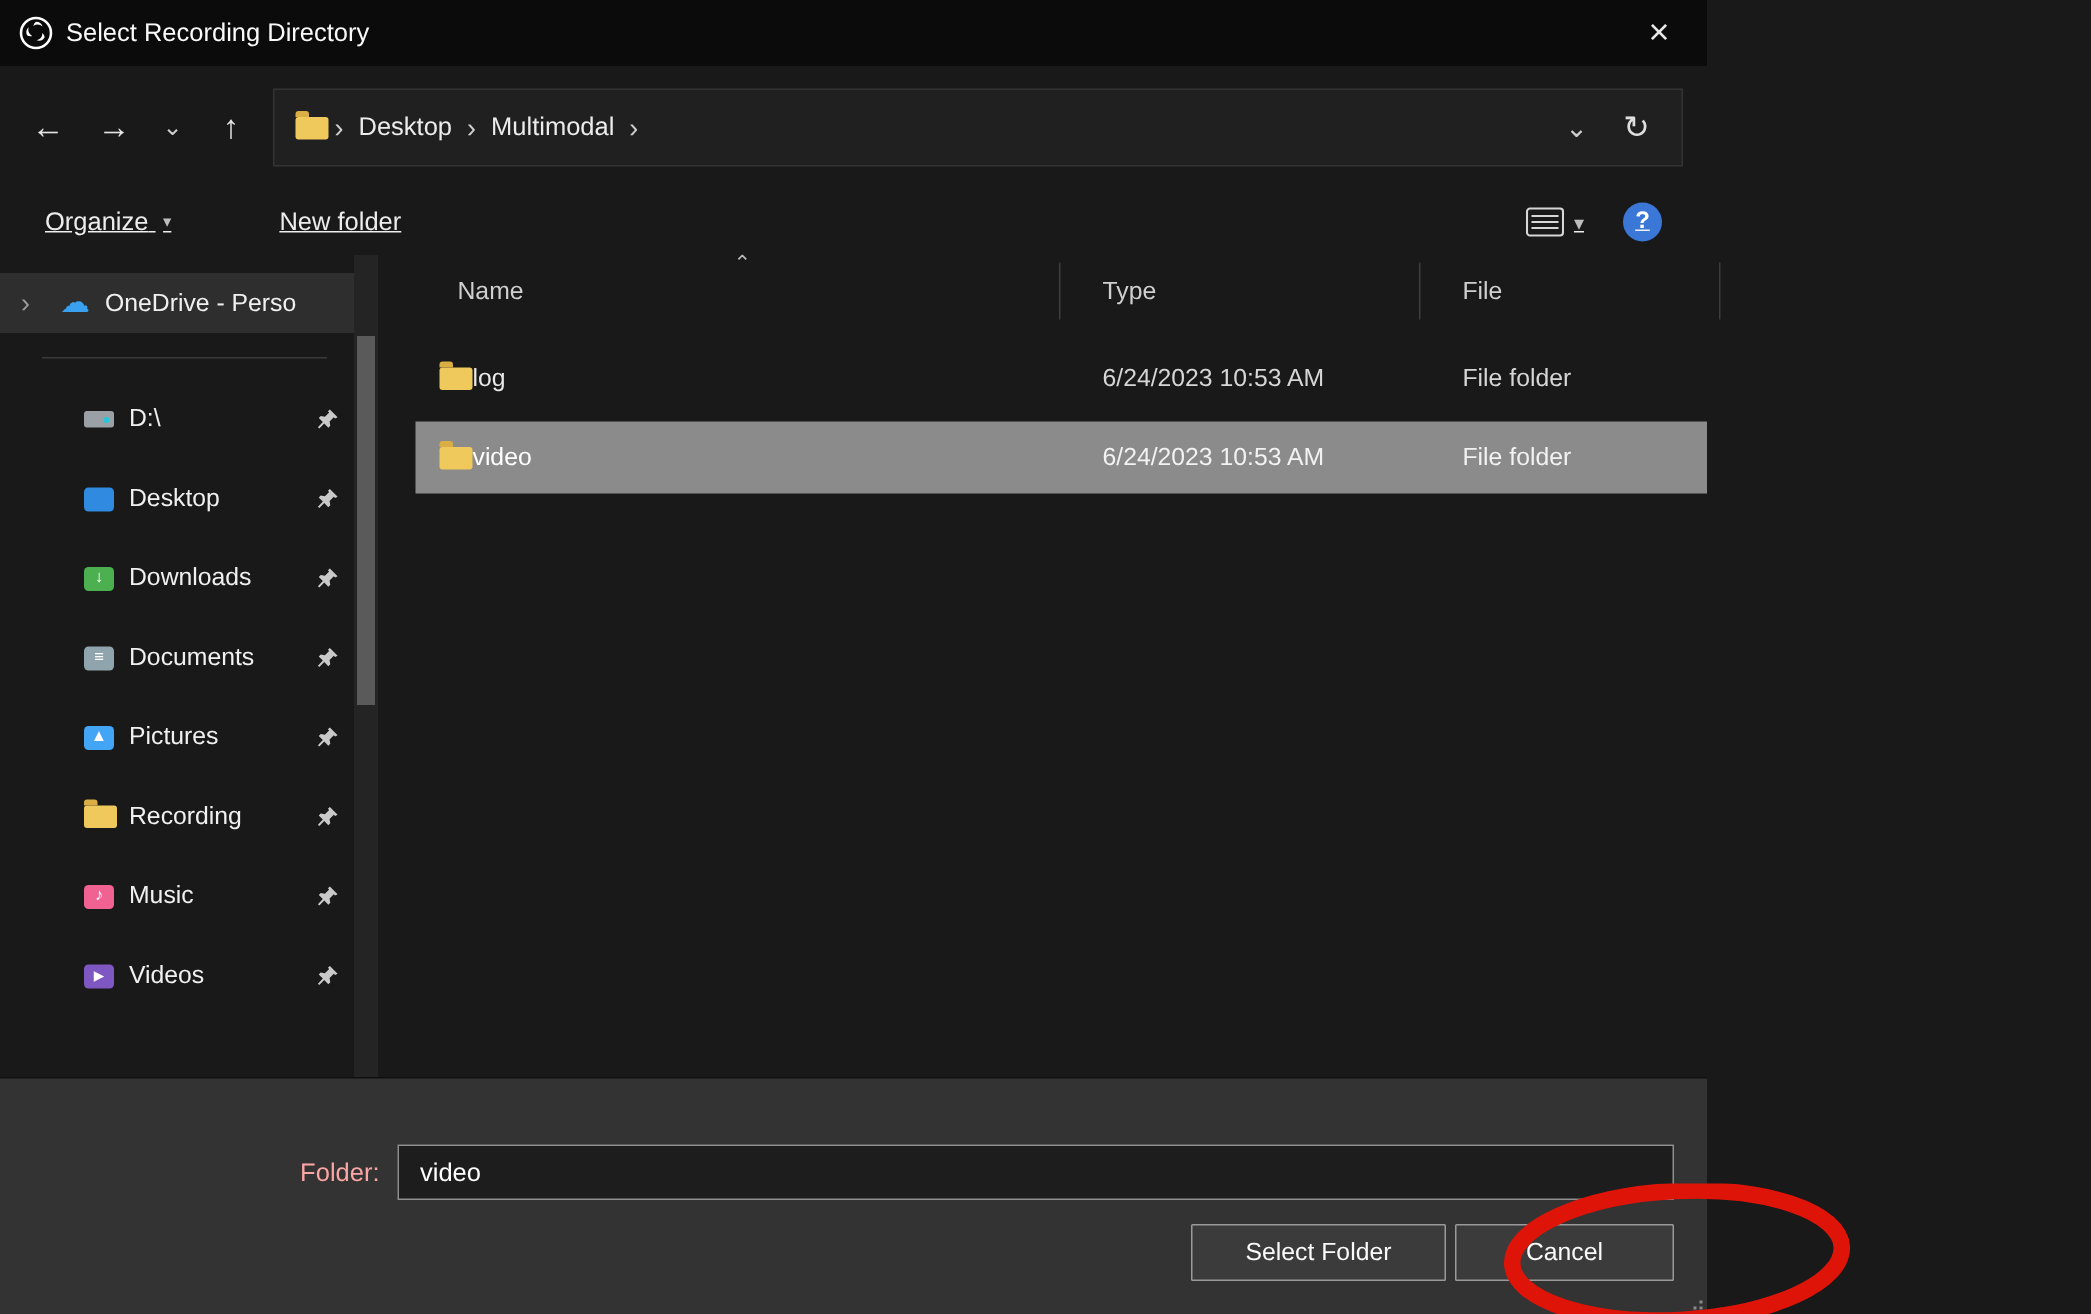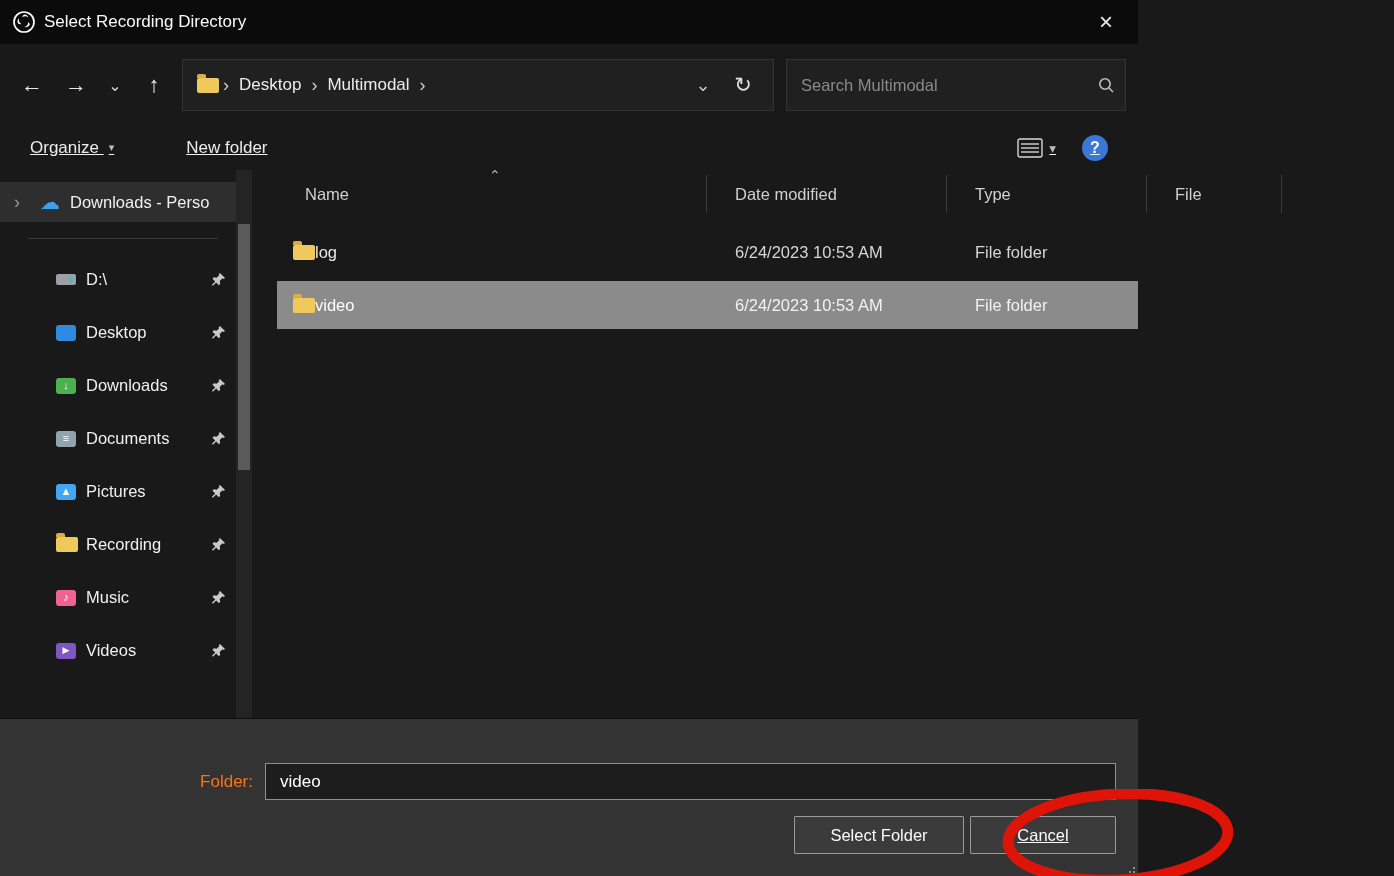--- a/index.html
+++ b/index.html
@@ -82,28 +82,28 @@
   .row .cell{padding-left:28px;}
   .row .name-cell{display:flex;align-items:center;padding-left:16px;}
   .row .dim{color:#d6d6d6;}
   .row.selected{background:var(--selection_gray);color:#ffffff;}
   .row.selected .dim{color:#f2f2f2;}
 
   
   .footer{height:158px;background:var(--footer_bg);border-top:1px solid #101010;flex:0 0 auto;
     padding:44px 22px 0 0;}
   .folder-row{display:flex;align-items:center;}
-  .folder-label{width:265px;text-align:right;padding-right:12px;font-size:17px;color:#f97316;}
+  .folder-label{width:265px;text-align:right;padding-right:12px;font-size:17px;color:#fca5a5;}
   .folder-input{flex:1;height:37px;background:#1d1d1d;border:1px solid #8f8f8f;color:#fff;
     font-size:17px;padding:0 14px;font-family:inherit;outline:none;}
   .btn-row{display:flex;justify-content:flex-end;gap:6px;margin-top:16px;}
   .dlg-btn{height:38px;background:#3b3b3b;border:1px solid #9a9a9a;color:#fafafa;font-size:16.5px;
     font-family:inherit;cursor:pointer;border-radius:1px;}
   .dlg-btn.primary{width:170px;}
-  .dlg-btn.cancel{width:146px;text-decoration:underline;}
+  .dlg-btn.cancel{width:146px;}
 
   
   .annotation{position:absolute;left:998px;top:789px;pointer-events:none;z-index:50;}
   .resize-grip{position:absolute;right:3px;bottom:3px;width:10px;height:10px;pointer-events:none;}
   .resize-grip::before{content:"";position:absolute;width:2px;height:2px;background:#8a8a8a;right:0;bottom:0;
     box-shadow:-4px 0 0 #8a8a8a,0 -4px 0 #8a8a8a;}
 </style>
 </head>
 <body>
 
@@ -131,27 +131,20 @@
       <span class="crumb-sep">›</span>
       <button class="crumb">Desktop</button>
       <span class="crumb-sep">›</span>
       <button class="crumb">Multimodal</button>
       <span class="crumb-sep">›</span>
       <span class="addr-spacer"></span>
       <button class="addr-ico">⌄</button>
       <button class="addr-ico refresh">↻</button>
     </div>
 
-    <div class="searchbox">
-      <input type="text" placeholder="Search Multimodal" style="">
-      <svg class="mag" width="18" height="18" viewBox="0 0 18 18">
-        <circle cx="8" cy="8" r="5.2" fill="none" stroke="#bdbdbd" stroke-width="1.6"></circle>
-        <line x1="12" y1="12" x2="16" y2="16" stroke="#bdbdbd" stroke-width="1.6"></line>
-      </svg>
-    </div>
   </div>
 
   <div class="toolbar">
     <button class="tool-btn">
       <span>Organize</span>
       <span class="caret">▾</span>
     </button>
     <span class="tool-gap"></span>
     <button class="tool-btn">New folder</button>
 
@@ -168,21 +161,21 @@
       <button class="help-btn">?</button>
     </div>
   </div>
 
   <div class="content">
 
     <div class="sidebar">
       <div class="side-item onedrive">
         <span class="expander">›</span>
         <span class="cloud-glyph">☁</span>
-        <span class="label">Downloads - Perso</span>
+        <span class="label">OneDrive - Perso</span>
       </div>
 
       <div class="side-divider"></div>
 
       <div class="side-item">
         <span class="ico drive-ico"></span>
         <span class="label">D:\</span>
         <svg class="pin" width="15" height="15" viewBox="0 0 16 16">
             <path d="M9.5 1l5.5 5.5-1.8 1-.9-.9-3 3 .5 3-1.4 1.4-2.9-2.9L2 14.6l-1-1L4.5 10 1.6 7.1 3 5.7l3 .5 3-3-.9-.9z" fill="#c9c9c9"></path>
           </svg>
@@ -240,23 +233,20 @@
 
     <div class="side-scrollbar">
       <div class="scroll-thumb"></div>
     </div>
 
     <div class="main">
       <div class="list-header">
         <div class="hcell name">
           <span>Name</span>
           <span class="sort-caret">⌃</span>
-        </div>
-        <div class="hcell">
-          <span>Date modified</span>
         </div>
         <div class="hcell">
           <span>Type</span>
         </div>
         <div class="hcell">
           <span>File</span>
         </div>
       </div>
 
       <div class="rows">

